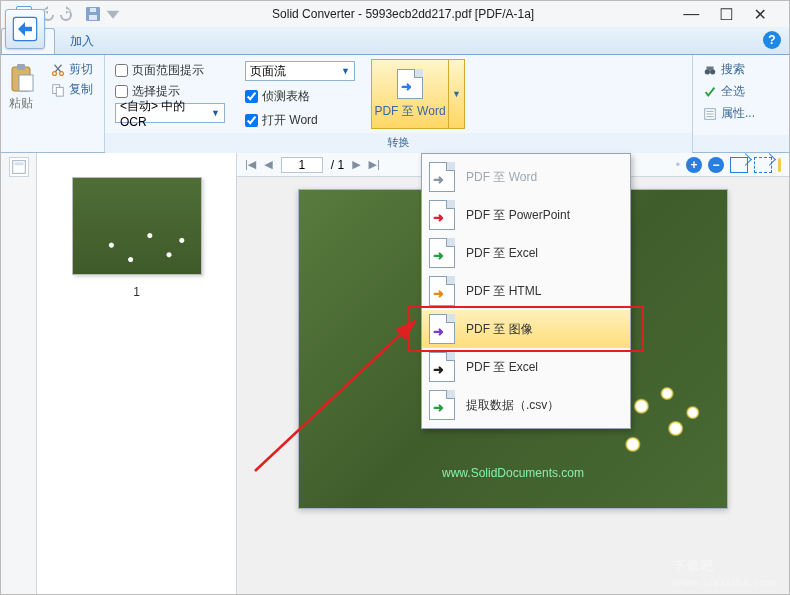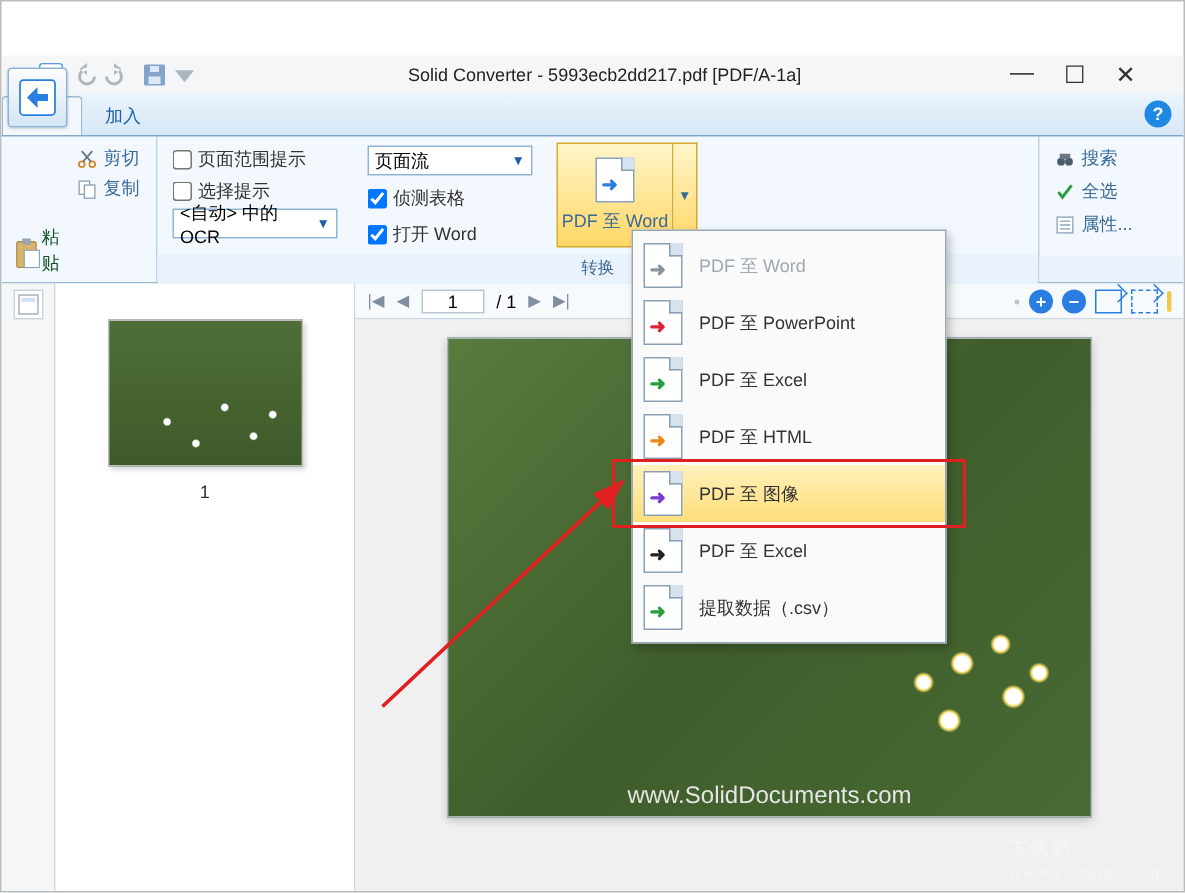--- a/index.html
+++ b/index.html
@@ -1,38 +1,38 @@
 <!DOCTYPE html>
 <html><head>
 <meta charset="utf-8">
 <style>
   * { box-sizing: border-box; margin: 0; padding: 0; font-family: "Microsoft YaHei", "Segoe UI", sans-serif; font-size: 12px; }
   body { width: 790px; height: 595px; background: #fff; position: relative; overflow: hidden; border:1px solid #bbb; }
 
   
-  .qa { height: 26px; display:flex; align-items:center; padding:0 24px; background:#f4f6f8;margin-top:36px; }
+  .qa { height: 26px; display:flex; align-items:center; padding:0 14px; background:#f4f6f8; }
   .qa .app-icon { width:18px; height:18px; margin-right:4px; }
   .qa .btn { width:16px; height:16px; margin:0 2px; opacity:.6; }
   .qa .title { flex:1; text-align:center; color:#222; }
   .qa .win { display:flex; gap:20px; padding-right:8px; }
   .qa .win span { font-size:16px; color:#333; }
 
   
   .tabrow { height:28px; background:linear-gradient(#e9f3fb,#d7e8f7); border-bottom:1px solid #7fa8cc; display:flex; align-items:flex-end; position:relative;}
   .appbtn { position:absolute; left:4px; top:-18px; width:40px; height:40px; border:1px solid #8fb3d6; border-radius:3px; background:linear-gradient(#fafcff,#d5e6f5); display:flex; align-items:center; justify-content:center; box-shadow:0 1px 2px rgba(0,0,0,.15);}
   .tab { padding:4px 14px 4px; color:#1b5fa6; border:1px solid transparent; border-bottom:none; }
   .tab.active { background:#f2f8fd; border-color:#9bbad6; border-radius:3px 3px 0 0; }
   .help-q { position:absolute; right:8px; top:4px; width:18px; height:18px; border-radius:50%; background:#1e88e5; color:#fff; text-align:center; line-height:18px; font-weight:bold;}
 
   
   .ribbon { height:98px; background:#f2f8fd; border-bottom:1px solid #9bbad6; display:flex; }
   .group { border-right:1px solid #bcd3e8; display:flex; flex-direction:column; }
   .group-body { flex:1; display:flex; padding:4px 6px; }
   .group-title { text-align:center; color:#3b6a9a; font-size:11px; padding:2px 0 3px; background:#eaf3fb;}
-  .bigbtn { width:40px; display:flex; flex-direction:row; align-items:flex-end; padding:4px 2px 0; color:#14532d; }
+  .bigbtn { width:40px; display:flex; flex-direction:column; align-items:flex-start; padding:4px 2px 0; color:#737373; }
   .bigbtn .lbl { margin-top:2px; }
   .smallcol { display:flex; flex-direction:column; gap:3px; padding:2px 2px 0 4px; }
   .smallbtn { display:flex; align-items:center; gap:4px; color:#3b6a9a; }
   .smallbtn .ic { width:14px; height:14px; }
 
   .chk { display:flex; align-items:center; gap:4px; color:#333; height:18px; }
   .chk input { width:13px; height:13px; }
 
   .combo { height:20px; width:110px; border:1px solid #8fb3d6; background:#fff; display:flex; align-items:center; padding:0 4px; justify-content:space-between; }
   .combo .arr { color:#1b5fa6; font-size:9px;}
@@ -65,21 +65,21 @@
   .page .meadow { position:absolute; inset:0; background:
      radial-gradient(circle at 80% 68%, #fff 5px, #ffe06a 6px, transparent 8px),
      radial-gradient(circle at 86% 64%, #fff 4px, #ffe06a 5px, transparent 7px),
      radial-gradient(circle at 88% 75%, #fff 5px, #ffe06a 6px, transparent 8px),
      radial-gradient(circle at 74% 72%, #fff 4px, #ffe06a 5px, transparent 7px),
      radial-gradient(circle at 78% 80%, #fff 5px, #ffe06a 6px, transparent 8px),
      radial-gradient(circle at 92% 70%, #fff 4px, #ffe06a 5px, transparent 7px),
      radial-gradient(circle at 36% 60%, #fff 3px, #ffe06a 4px, transparent 5px),
      linear-gradient(135deg,#587b3e 0%, #3f5d2b 50%, #486a33 100%);
   }
-  .watermark-url { position:absolute; left:50%; transform:translateX(-50%); bottom:4px; color:#e5e5e5; font-size:16px; }
+  .watermark-url { position:absolute; left:50%; transform:translateX(-50%); bottom:28px; color:#86efac; font-size:12px; }
   .site-watermark { position:absolute; right:12px; bottom:6px; color:rgba(255,255,255,.35); font-size:26px; font-weight:bold; letter-spacing:2px; pointer-events:none;}
   .site-watermark small{display:block;font-size:10px;letter-spacing:1px;opacity:.8;}
 
   
   .menu { position:absolute; left:420px; top:152px; width:210px; background:#fafafa; border:1px solid #9aa7b3; box-shadow:2px 3px 6px rgba(0,0,0,.25); z-index:50; padding:4px 0;}
   .menu .mitem { height:38px; display:flex; align-items:center; gap:10px; padding:0 10px 0 6px; color:#333;}
   .menu .mitem .mic { width:28px; height:28px; display:flex; align-items:center; justify-content:center;}
   .menu .mitem.disabled { color:#9da8b3; }
   .menu .mitem.hl { background:linear-gradient(#fff1bb,#ffde7a); }
   .menu .redbox { position:absolute; left:-14px; top:152px; width:236px; height:46px; border:2px solid #e02020; pointer-events:none;}

